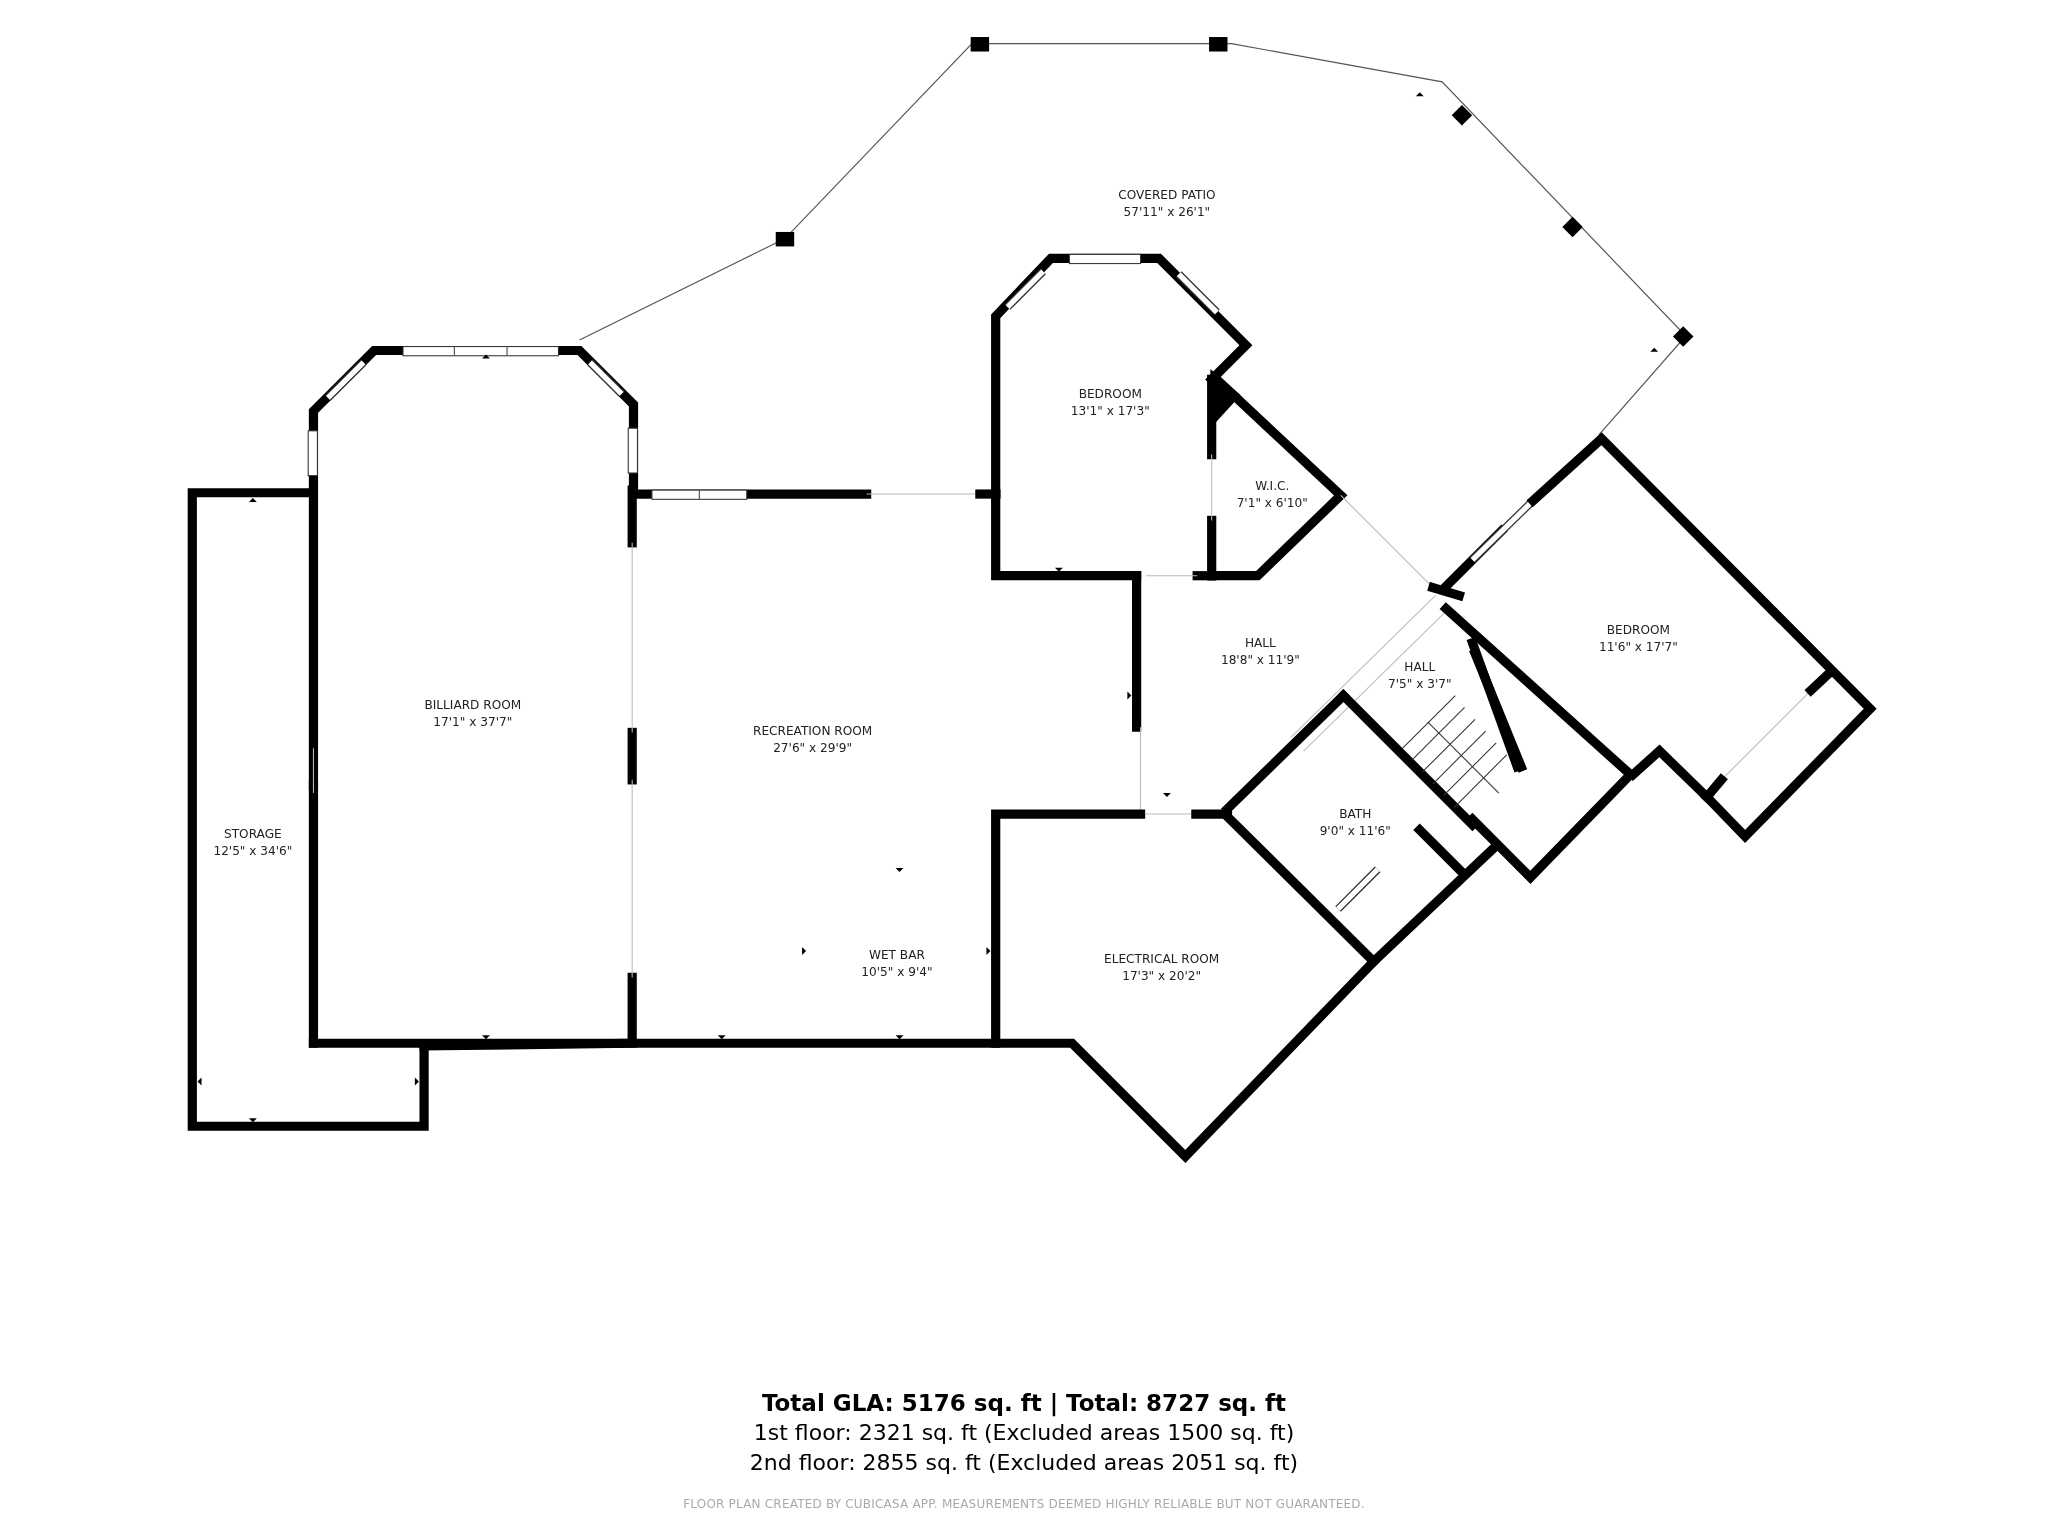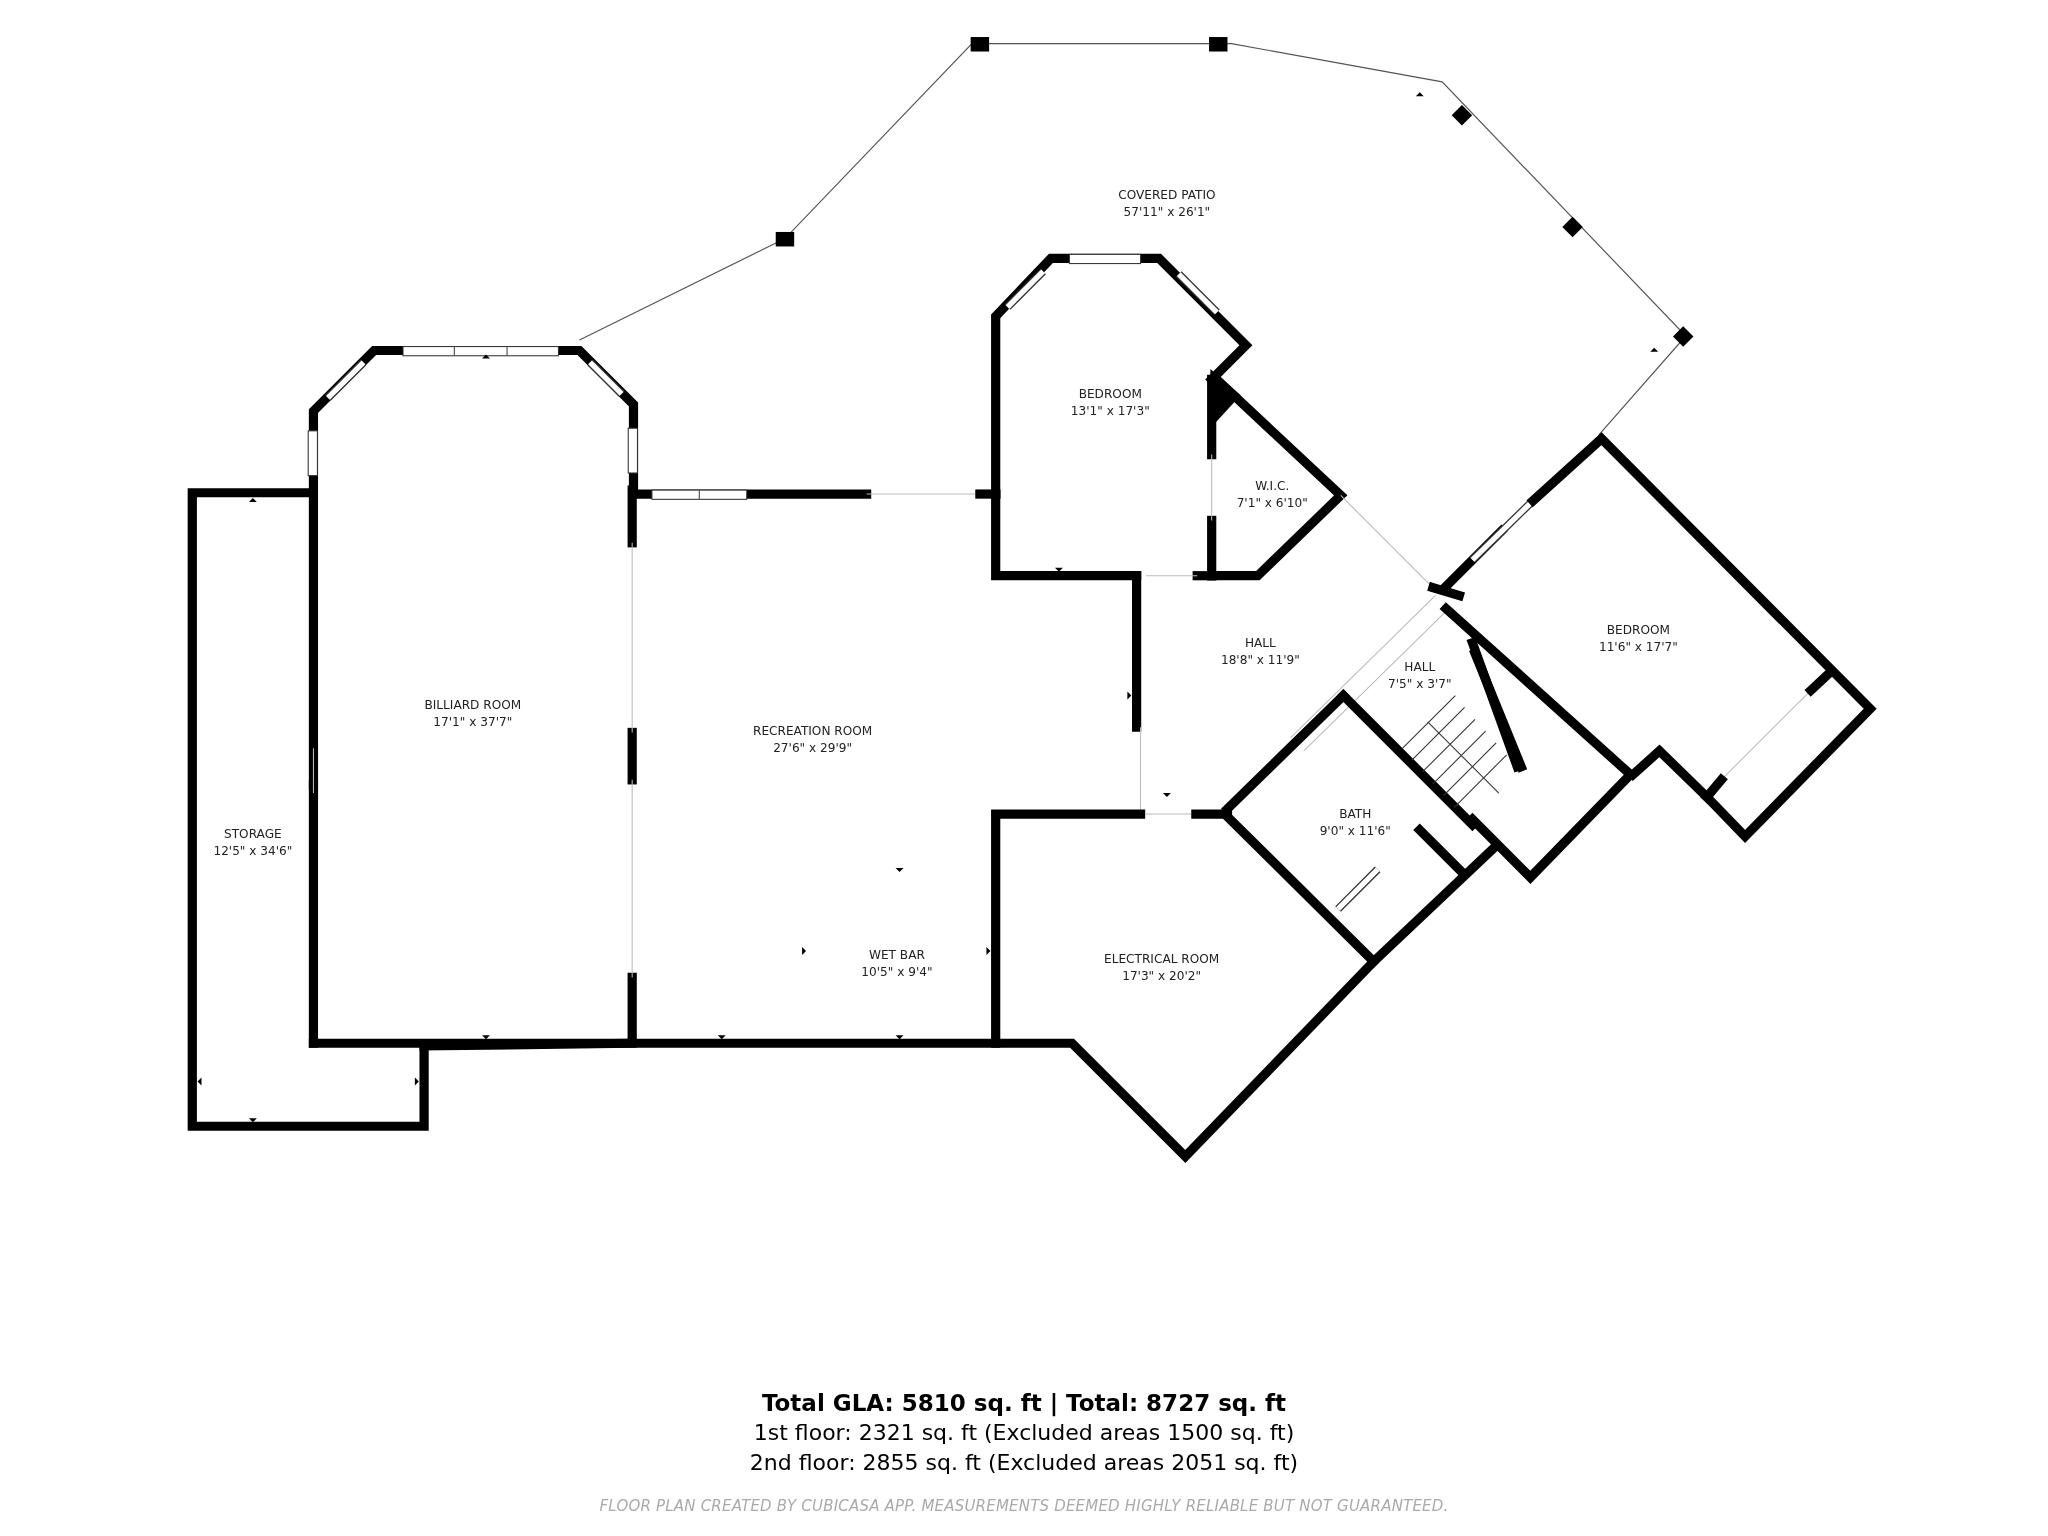--- a/index.html
+++ b/index.html
@@ -10,21 +10,21 @@
   .opening { stroke: #bbb; stroke-width: 0.8; fill: none; }
   .win-frame { fill: #fff; stroke: #333; stroke-width: 0.8; }
   .col { fill: #000; }
   .room-label { font-family: "DejaVu Sans", sans-serif; font-size: 9.2px; fill: #222; text-anchor: middle; }
   .marker { fill: #000; }
   .stair { stroke: #333; stroke-width: 0.8; fill: none; }
   .sum-line { position: absolute; left: 0; width: 2048px; text-align: center; }
   .sum-bold { top: 1390px; font-size: 23px; font-weight: bold; }
   .sum-reg1 { top: 1420px; font-size: 22px; }
   .sum-reg2 { top: 1450px; font-size: 22px; text-align: center; }
-  .sum-disclaimer { top: 1497px; font-size: 15px; color: #aaa; letter-spacing: 0.2px; font-style: italic; }
+  .sum-disclaimer { top: 1497px; font-size: 12px; color: #aaa; letter-spacing: 0.2px; }
 </style>
 </head>
 <body>
 
 <svg id="plan" viewBox="0 0 1555 1166" xmlns="http://www.w3.org/2000/svg">
 
   <g>
     <polyline class="thin" points="440,258 596,181 738,33 935,33 1095,62 1280,255 1214,330"></polyline>
     <rect class="col" x="737" y="28" width="14" height="11"></rect>
     <rect class="col" x="918" y="28" width="14" height="11"></rect>
@@ -189,16 +189,16 @@
     <text class="room-label" x="1029" y="634">9'0" x 11'6"</text>
 
     <text class="room-label" x="681" y="728">WET BAR</text>
     <text class="room-label" x="681" y="741">10'5" x 9'4"</text>
 
     <text class="room-label" x="882" y="731">ELECTRICAL ROOM</text>
     <text class="room-label" x="882" y="744">17'3" x 20'2"</text>
   </g>
 </svg>
 
-<div class="sum-line sum-bold">Total GLA: 5810 sq. ft | Total: 8727 sq. ft</div>
+<div class="sum-line sum-bold">Total GLA: 5176 sq. ft | Total: 8727 sq. ft</div>
 <div class="sum-line sum-reg1">1st floor: 2321 sq. ft (Excluded areas 1500 sq. ft)</div>
 <div class="sum-line sum-reg2">2nd floor: 2855 sq. ft (Excluded areas 2051 sq. ft)</div>
 <div class="sum-line sum-disclaimer">FLOOR PLAN CREATED BY CUBICASA APP. MEASUREMENTS DEEMED HIGHLY RELIABLE BUT NOT GUARANTEED.</div>
 
 </body></html>

